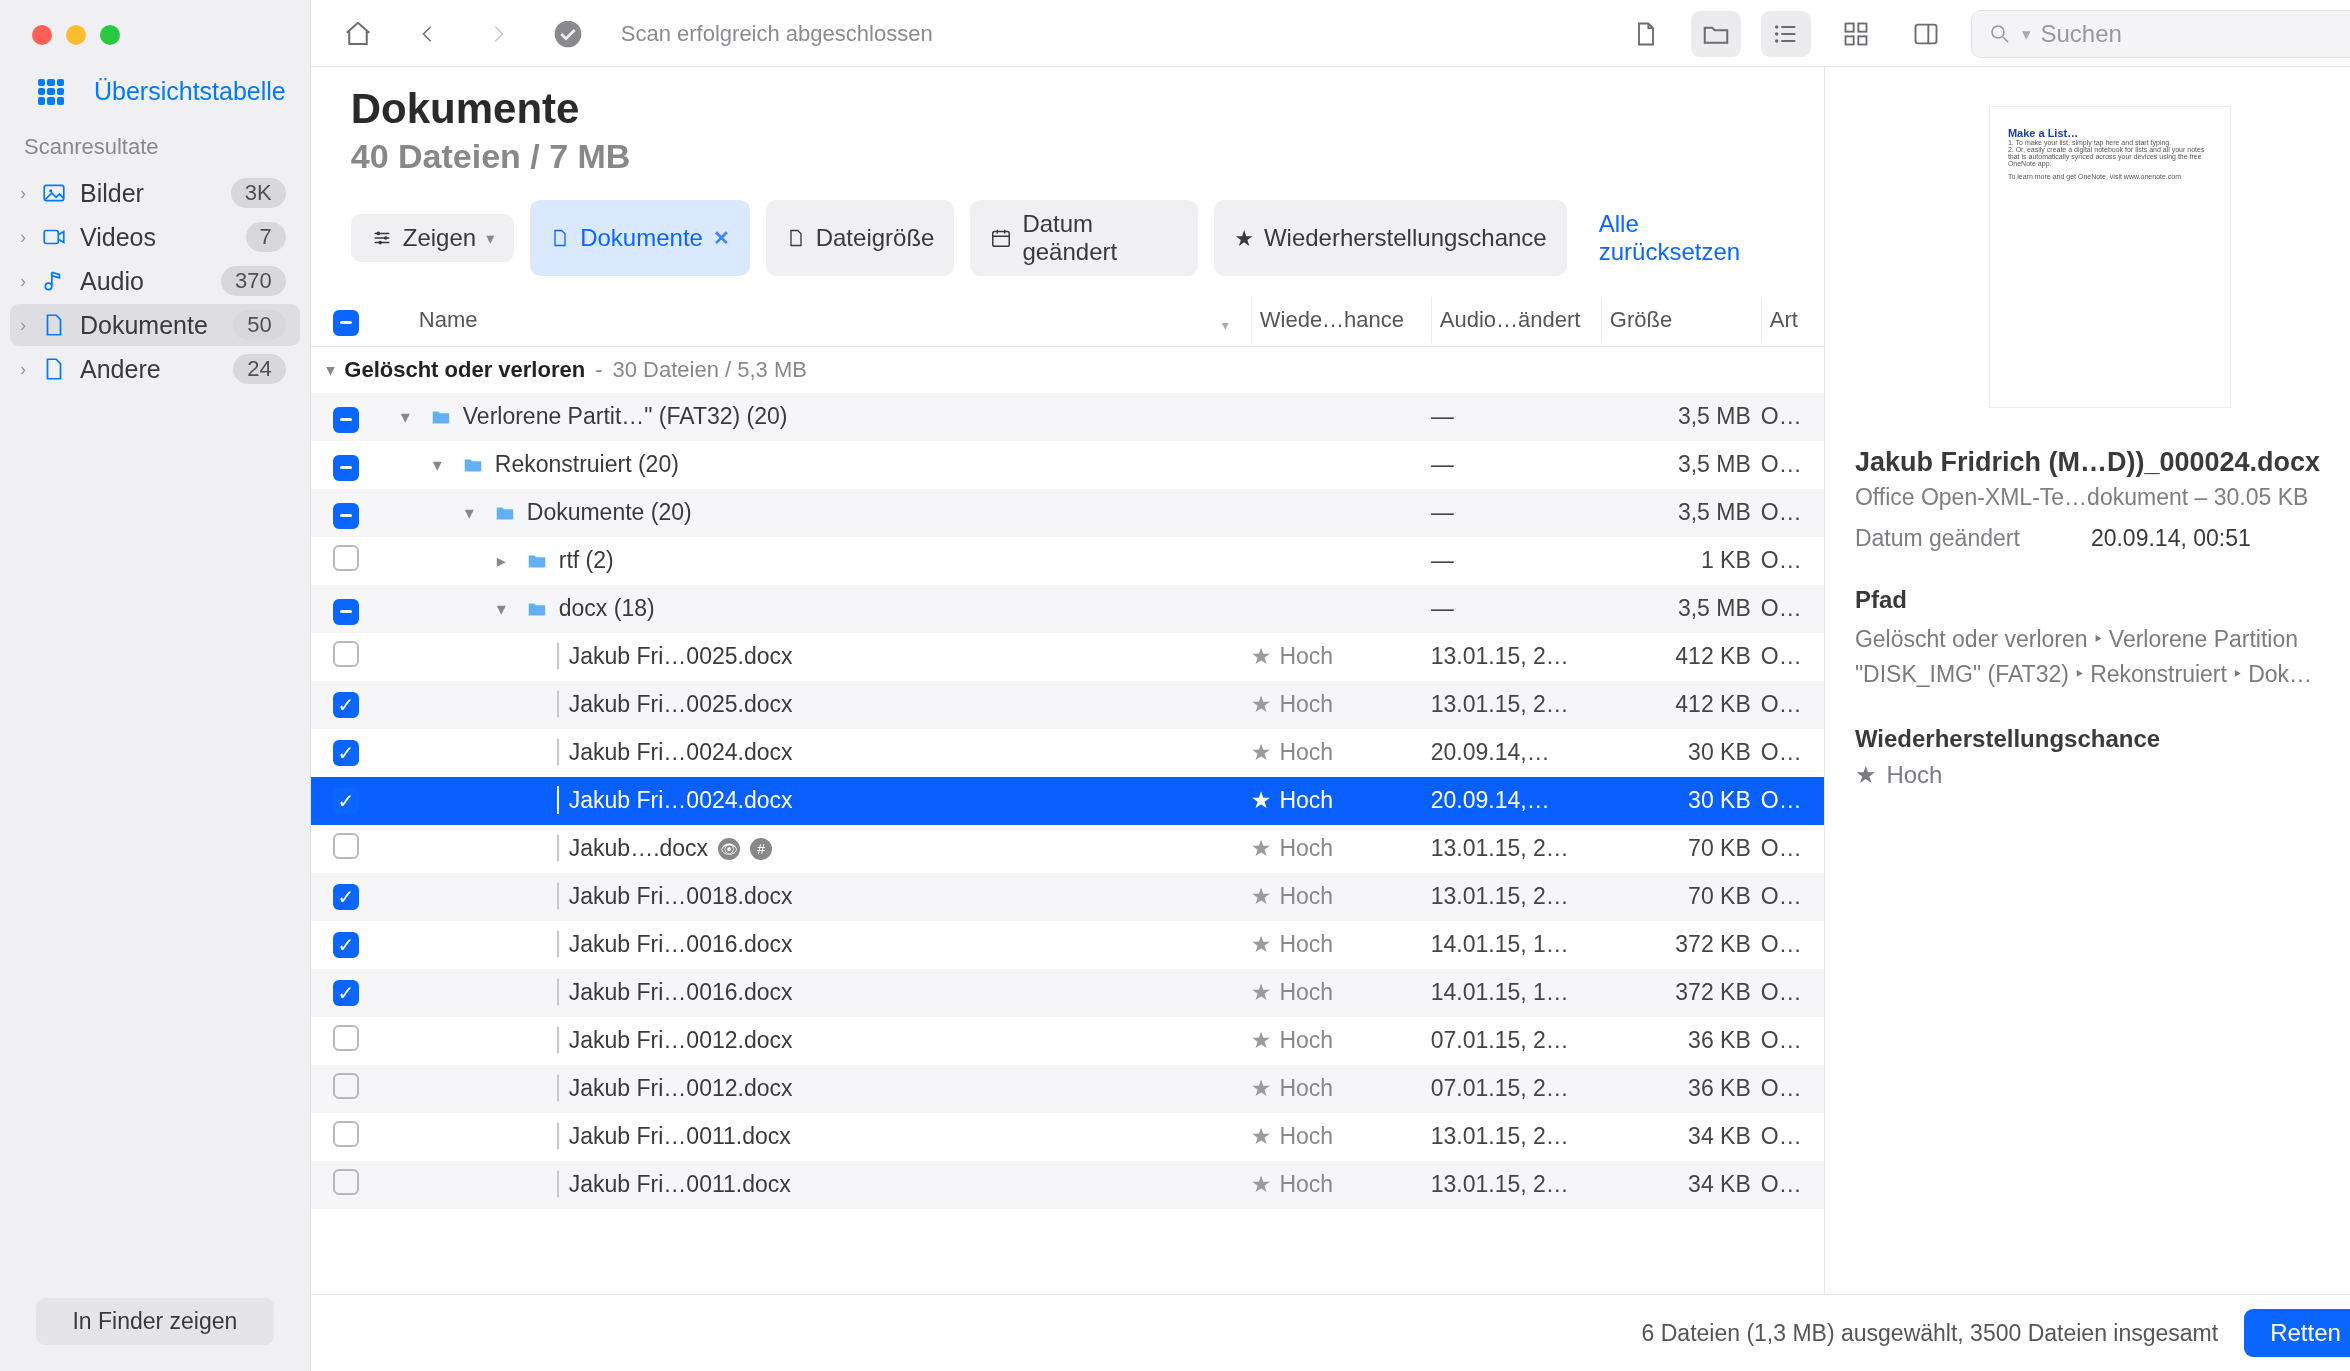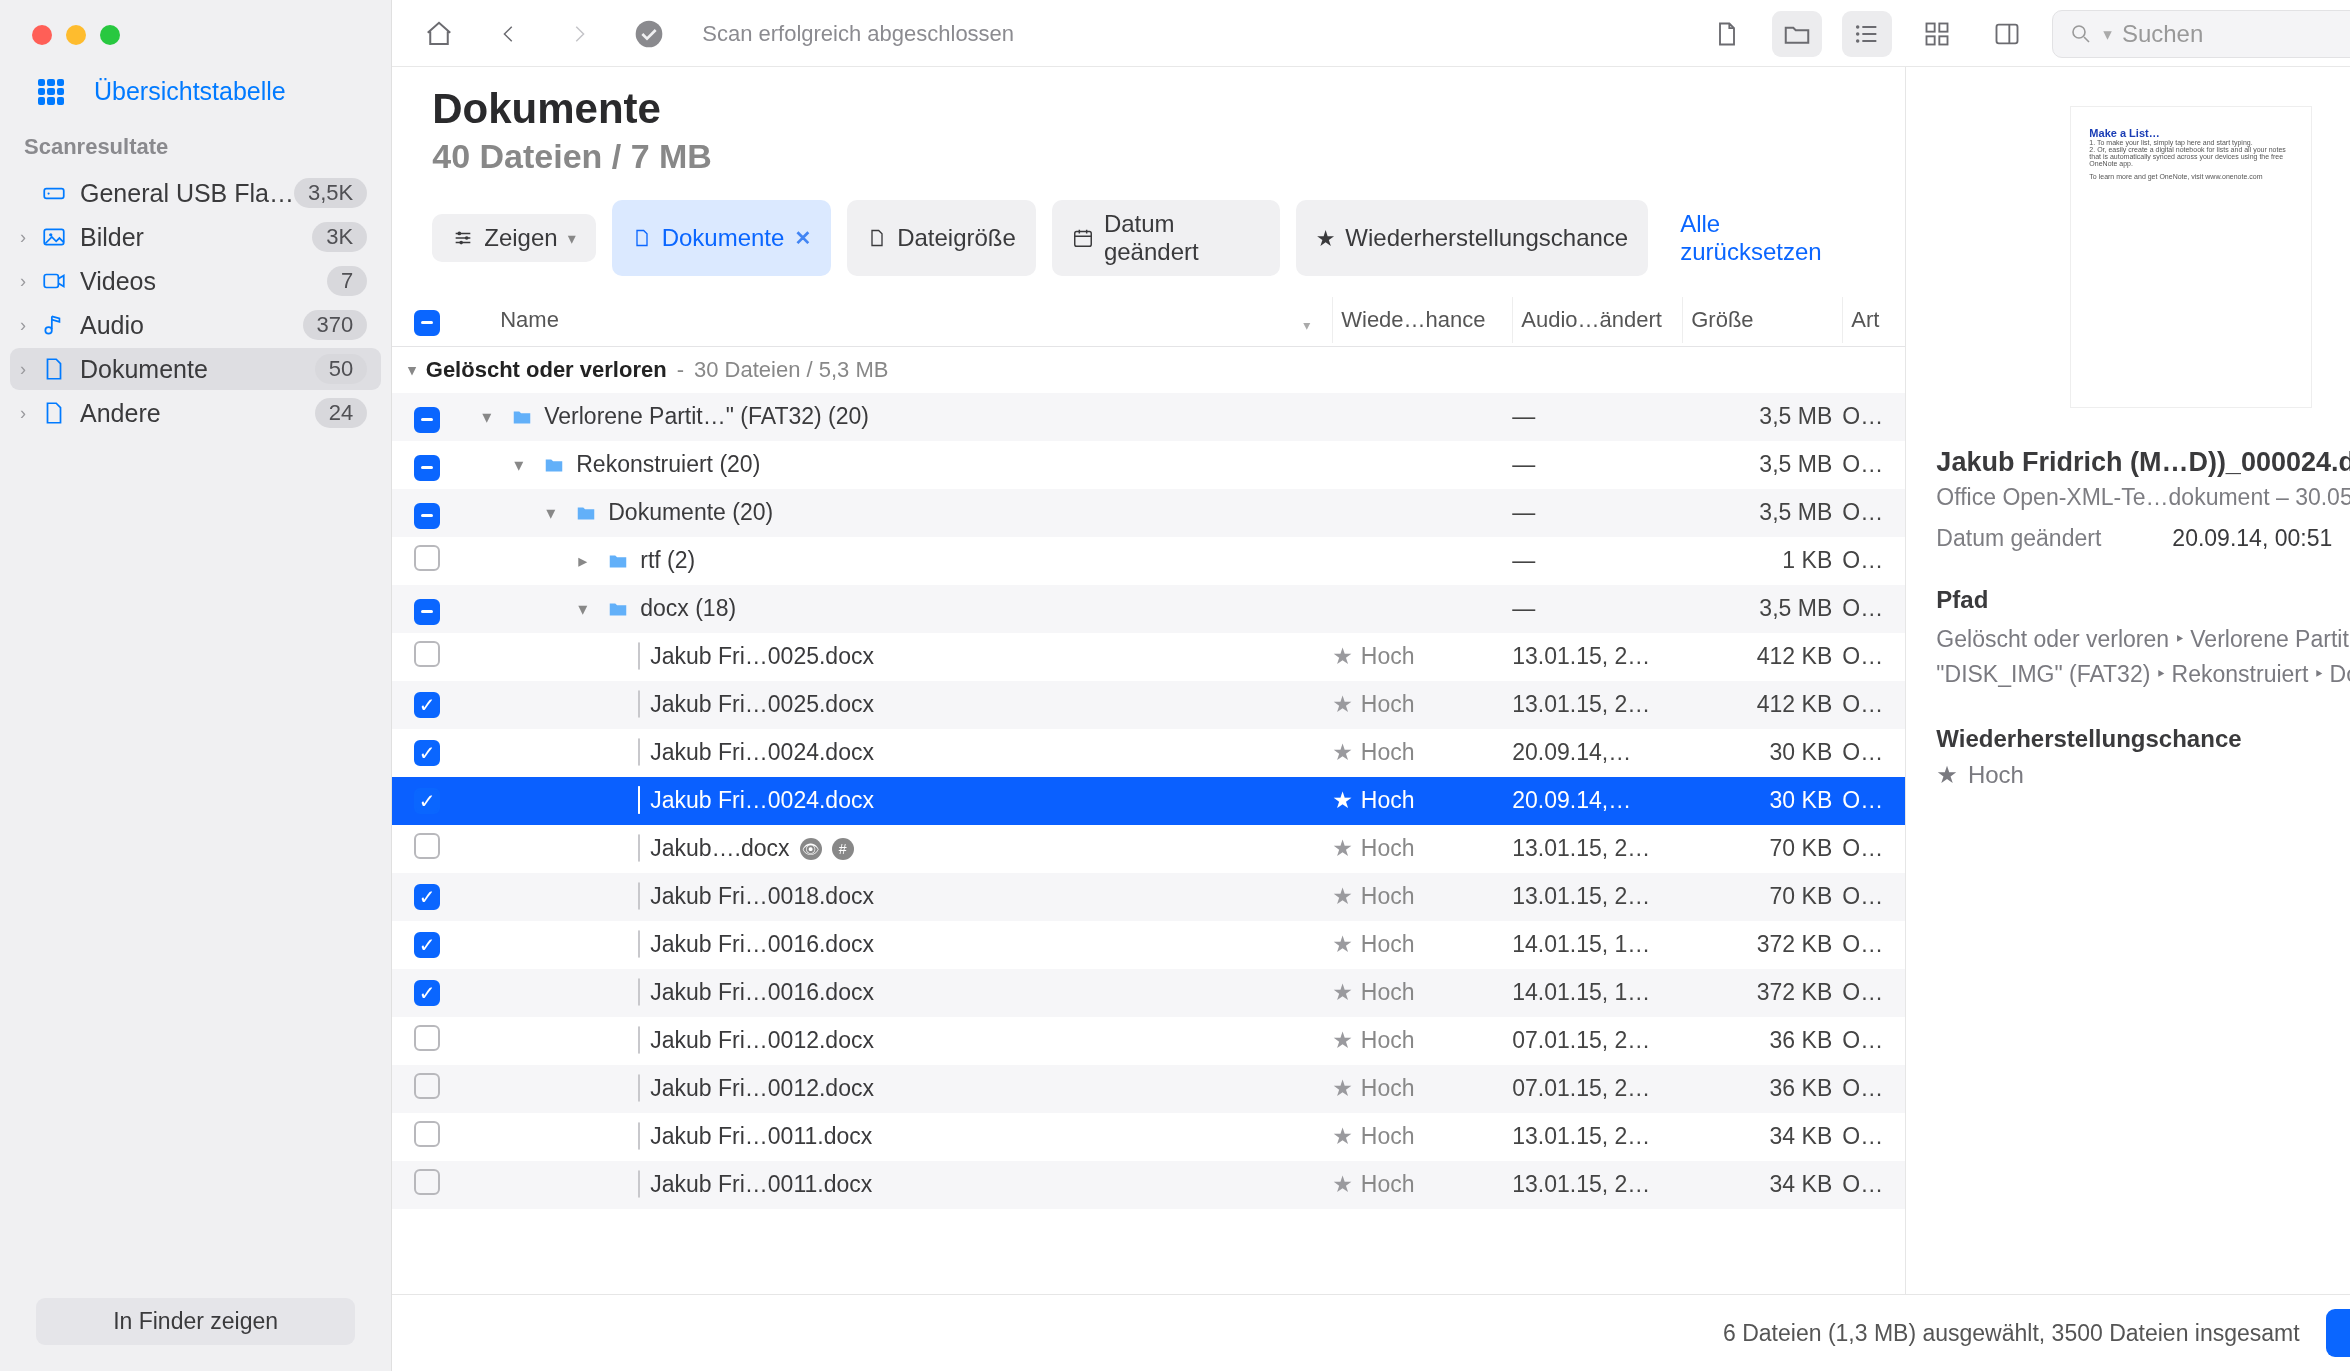--- a/index.html
+++ b/index.html
@@ -5,21 +5,21 @@
   * { box-sizing: border-box; margin: 0; padding: 0; font-family: -apple-system, "Helvetica Neue", Arial, sans-serif; }
   body { background: #fff; width: 2350px; height: 1371px; overflow: hidden; transform-origin: top left; }
   .window { display: flex; width: 100%; height: 100%; }
   .sidebar { width: 430px; background: #f0f0f2; border-right: 1px solid #e0e0e0; display: flex; flex-direction: column; }
   .traffic { display: flex; gap: 14px; padding: 25px 0 24px 32px; }
   .dot { width: 20px; height: 20px; border-radius: 50%; }
   .red { background: #ff5f57; } .yellow { background: #febc2e; } .green { background: #28c840; }
   .overview { display: flex; align-items: center; gap: 30px; padding: 8px 24px 22px 38px; color: #007aff; font-size: 25px; }
   .grid-icon { width: 26px; height: 26px; display: grid; grid-template: 1fr 1fr 1fr / 1fr 1fr 1fr; gap: 2px; }
   .grid-icon span { background: #007aff; border-radius: 2px; }
-  .section-label { font-size: 22px; color: #8a8a8e; padding: 6px 24px 10px 24px; font-weight: bold; }
+  .section-label { font-size: 22px; color: #8a8a8e; padding: 6px 24px 10px 24px; }
   .sb-item { display: flex; align-items: center; padding: 6px 14px 6px 10px; font-size: 25px; color: #3a3a3c; border-radius: 9px; margin: 2px 10px; }
   .sb-item.selected { background: #dedee2; }
   .sb-chevron { width: 20px; color: #9a9a9e; font-size: 18px; visibility: hidden; }
   .sb-item.has-children .sb-chevron { visibility: visible; }
   .sb-icon { width: 28px; height: 28px; margin-right: 12px; display: inline-flex; align-items: center; justify-content: center; color: #007aff; font-size: 24px; }
   .sb-label { flex: 1; white-space: nowrap; overflow: hidden; text-overflow: ellipsis; }
   .sb-badge { background: #d8d8dc; color: #505054; border-radius: 20px; padding: 2px 14px; font-size: 22px; font-weight: 500; }
   .sidebar-spacer { flex: 1; }
   .finder-btn { margin: 0 36px 26px; background: #e5e5e9; border-radius: 9px; text-align: center; padding: 10px 0; font-size: 23px; color: #3a3a3c; }
   .main { flex: 1; display: flex; flex-direction: column; }
@@ -104,31 +104,20 @@
           <span></span>
           <span></span>
           <span></span>
           <span></span>
           <span></span>
         </span>
       <span>Übersichtstabelle</span>
     </div>
     <div class="section-label">Scanresultate</div>
     <div id="sb-items">
-        <div class="sb-item">
-          <span class="sb-chevron">›</span>
-    <span class="sb-icon">
-            <svg width="26" height="26" viewBox="0 0 24 24">
-              <rect class="ic-stroke" x="3" y="8" width="18" height="9" rx="2"></rect>
-              <circle cx="7" cy="12.5" r="1" fill="currentColor"></circle>
-            </svg>
-          </span>
-    <span class="sb-label">General USB Fla…</span>
-    <span class="sb-badge">3,5K</span>
-        </div>
         <div class="sb-item has-children">
           <span class="sb-chevron">›</span>
     <span class="sb-icon">
             <svg width="26" height="26" viewBox="0 0 24 24">
               <rect class="ic-stroke" x="3" y="5" width="18" height="14" rx="2"></rect>
               <circle cx="9" cy="10" r="1.5" fill="currentColor"></circle>
               <path class="ic-stroke" d="M4 18 L10 12 L14 16 L17 13 L21 17"></path>
             </svg>
           </span>
     <span class="sb-label">Bilder</span>

